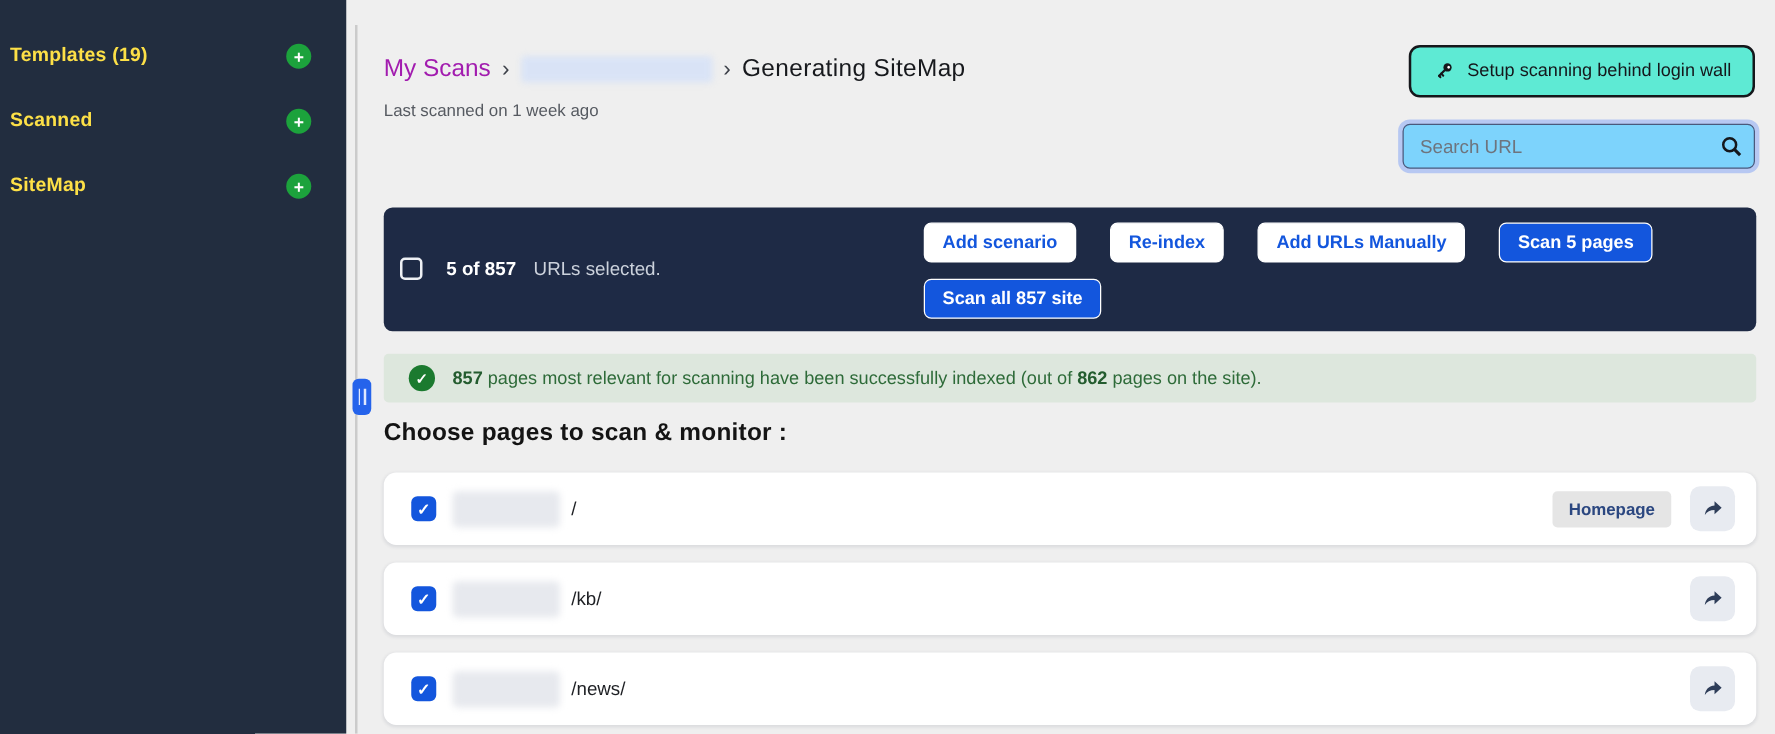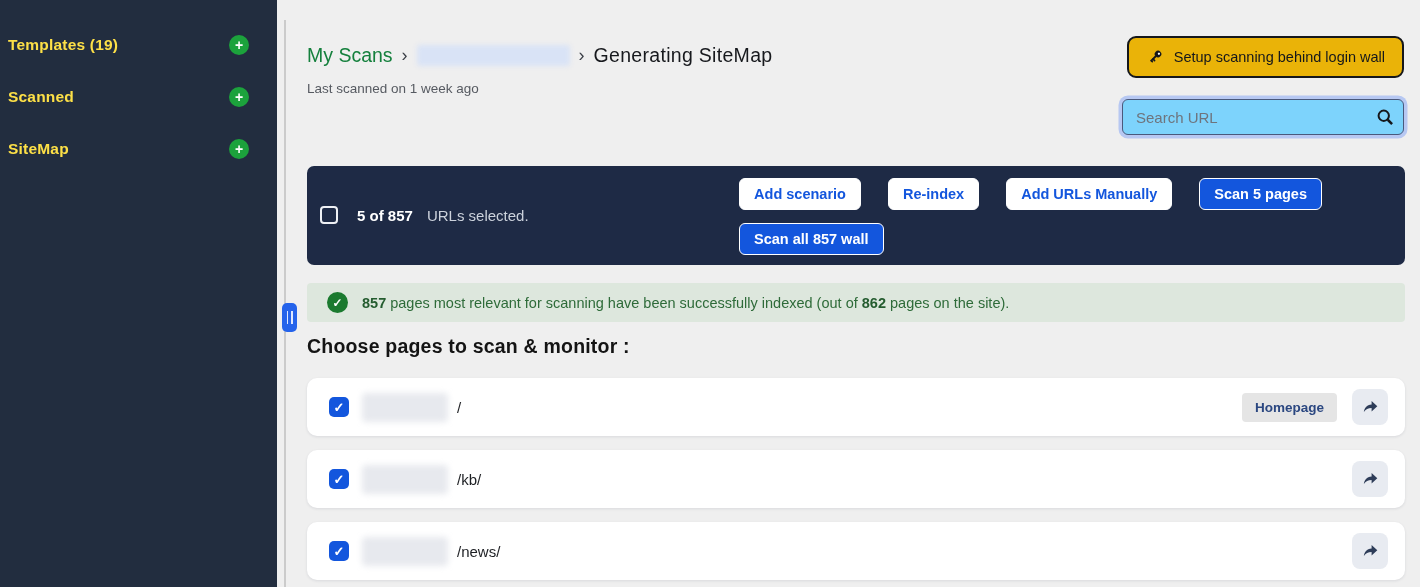--- a/index.html
+++ b/index.html
@@ -16,27 +16,27 @@
 
   
   .divider { position:absolute; left:284px; top:20px; bottom:0; width:2px; background:#cbcbcb; }
   .drag-handle { position:absolute; left:282px; top:303px; width:15px; height:29px; background:#2563eb; border-radius:5px; display:flex; align-items:center; justify-content:center; gap:3px; cursor:col-resize; z-index:5; }
   .drag-handle i { display:block; width:1.5px; height:13px; background:#dfe8ff; }
 
   
   .main { position:absolute; left:277px; top:0; right:0; bottom:0; }
 
   .breadcrumb { position:absolute; left:30px; top:44px; display:flex; align-items:center; gap:9px; font-size:19.5px; }
-  .bc-link { color:#15803d; text-decoration:none; cursor:pointer;text-align:center; }
+  .bc-link { color:#a21caf; text-decoration:none; cursor:pointer;text-align:center; }
   .bc-sep { color:#3c4048; font-size:18px; }
   .bc-chip { width:153px; height:21px; background:#d9e3f6; border-radius:3px; filter:blur(2.5px); }
   .bc-current { color:#17191d; letter-spacing:.3px; }
   .subtitle { position:absolute; left:30px; top:81px; font-size:13.5px; color:#565a61; }
 
-  .setup-btn { position:absolute; right:16px; top:36px; height:42px; background:#eab308; border:2px solid #15171b; border-radius:9px; display:flex; align-items:center; gap:10px; padding:0 17px; font-size:14.5px; color:#15171b; cursor:pointer; font-family:inherit; }
+  .setup-btn { position:absolute; right:16px; top:36px; height:42px; background:#5eead4; border:2px solid #15171b; border-radius:9px; display:flex; align-items:center; gap:10px; padding:0 17px; font-size:14.5px; color:#15171b; cursor:pointer; font-family:inherit; }
   .setup-btn svg { flex:0 0 auto; }
 
   .search-wrap { position:absolute; right:16px; top:99px; width:282px; height:36px; }
   .search-input { width:100%; height:100%; border:1px solid #4a597c; border-radius:6px; box-shadow:0 0 0 3.5px #b7c8f2; padding:0 38px 0 13px; font-size:15px; color:#1c1e22; font-family:inherit; outline:none; background:#7dd3fc; }
   .search-input::placeholder { color:#6e747d; }
   .search-icon { position:absolute; right:9px; top:8px; }
 
   
   .toolbar { position:absolute; left:30px; right:15px; top:166px; height:99px; background:#1e2a45; border-radius:7px; }
   .sel-row { position:absolute; left:13px; top:40px; display:flex; align-items:center; }
@@ -139,21 +139,21 @@
         <span class="sel-label">URLs selected.</span>
       </div>
       <div class="btn-group">
         <div class="btn-row">
           <button class="tb-btn tb-outline">Add scenario</button>
           <button class="tb-btn tb-outline">Re-index</button>
           <button class="tb-btn tb-outline">Add URLs Manually</button>
           <button class="tb-btn tb-filled">Scan 5 pages</button>
         </div>
         <div class="btn-row second">
-          <button class="tb-btn tb-filled"><span>Scan all </span><b>857</b><span> wall</span></button>
+          <button class="tb-btn tb-filled"><span>Scan all </span><b>857</b><span> site</span></button>
         </div>
       </div>
     </div>
 
     <div class="banner">
       <span class="banner-check">
           <span>✓</span>
         </span>
       <span class="banner-text"><b>857</b><span> pages most relevant for scanning have been successfully indexed (out of </span><b>862</b><span> pages on the site).</span></span>
     </div>

